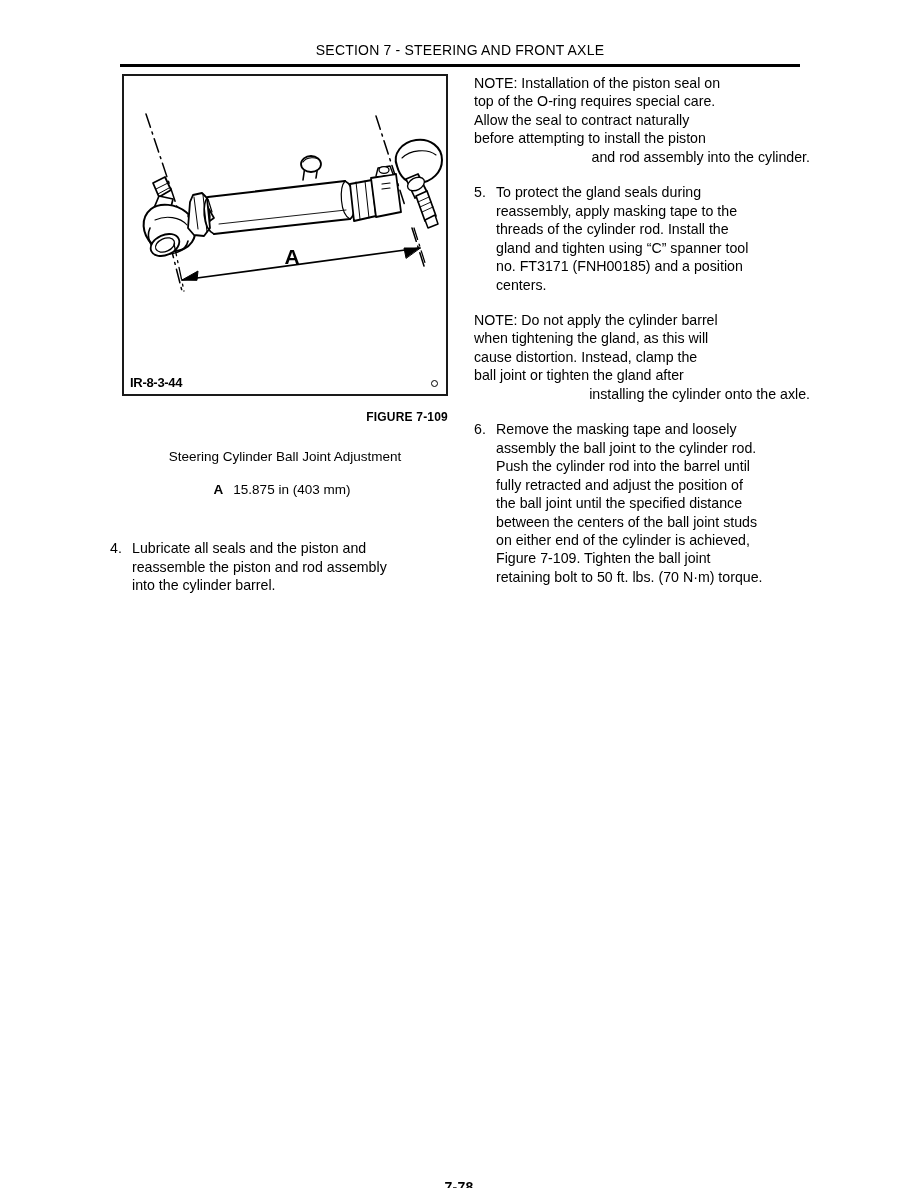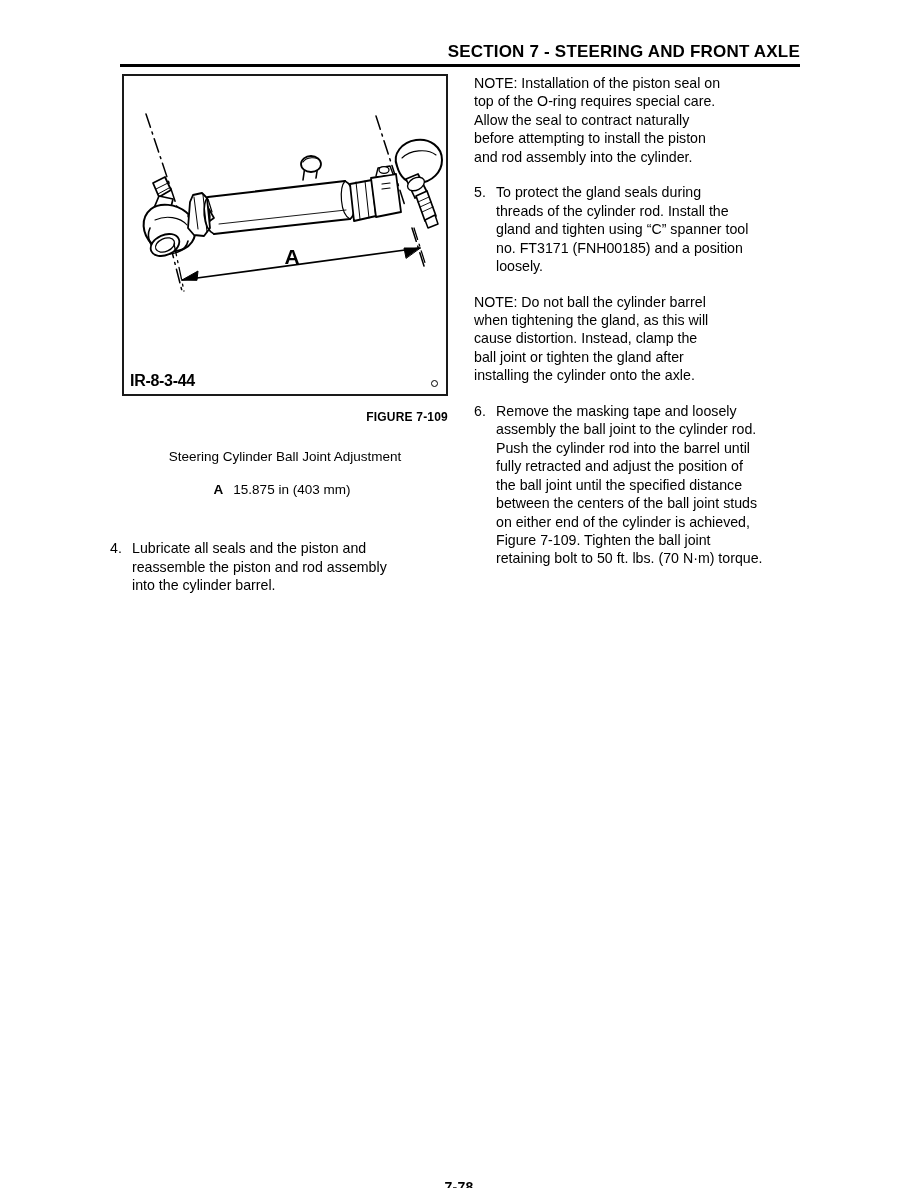--- a/index.html
+++ b/index.html
@@ -18,25 +18,24 @@
 
   
   #page-header {
     position: absolute;
     left: 120px;
     top: 42px;
     width: 680px;
     text-align: center;
   }
   #page-header .header-title {
-    font-size: 17px;
-    font-weight: bold;
+    font-size: 14px;
+    font-weight: normal;
     letter-spacing: 0.2px;
     white-space: nowrap;
-    text-align: right;
   }
   #header-rule {
     position: absolute;
     left: 120px;
     top: 64px;
     width: 680px;
     height: 3px;
     background: #000000;
   }
 
@@ -62,21 +61,21 @@
     height: 322px;
     border: 2px solid #1a1a1a;
     box-sizing: border-box;
     background: #ffffff;
   }
   #figure-box svg { display: block; }
   .fig-id {
     position: absolute;
     left: 6px;
     bottom: 4px;
-    font-size: 16px;
+    font-size: 13px;
     font-weight: bold;
     letter-spacing: -0.3px;
   }
   .fig-corner-mark {
     position: absolute;
     right: 8px;
     bottom: 7px;
     width: 7px;
     height: 7px;
     border: 1.4px solid #000;
@@ -134,21 +133,21 @@
     text-align: left;
   }
 
   .note-block {
     font-size: 14.2px;
     line-height: 1.30;
     font-weight: normal;
     text-align: justify;
     text-justify: inter-word;
   }
-  .note-block .last-line { text-align: left; }
+  .note-block .last-line { text-align: right; }
 
   #left-step-4 {
     margin-top: 42px;
   }
 
   #right-note-1 { margin-top: 0px; }
   #right-step-5 { margin-top: 17px; }
   #right-note-2 { margin-top: 17px; }
   #right-step-6 { margin-top: 17px; }
 
@@ -290,29 +289,30 @@
     <div>top of the O-ring requires special care.</div>
     <div>Allow the seal to contract naturally</div>
     <div>before attempting to install the piston</div>
     <div class="last-line">and rod assembly into the cylinder.</div>
   </div>
 
   <div id="right-step-5" class="num-item">
     <div class="num">5.</div>
     <div class="num-body">
       <div>To protect the gland seals during</div>
+      <div>reassembly, apply masking tape to the</div>
       <div>threads of the cylinder rod.  Install the</div>
       <div>gland and tighten using “C” spanner tool</div>
       <div>no. FT3171 (FNH00185) and a position</div>
-      <div class="last-line">loosely.</div>
+      <div class="last-line">centers.</div>
     </div>
   </div>
 
   <div id="right-note-2" class="note-block">
-    <div>NOTE:  Do not ball the cylinder barrel</div>
+    <div>NOTE:  Do not apply the cylinder barrel</div>
     <div>when tightening the gland, as this will</div>
     <div>cause distortion.  Instead, clamp the</div>
     <div>ball joint or tighten the gland after</div>
     <div class="last-line">installing the cylinder onto the axle.</div>
   </div>
 
   <div id="right-step-6" class="num-item">
     <div class="num">6.</div>
     <div class="num-body">
       <div>Remove the masking tape and loosely</div>

